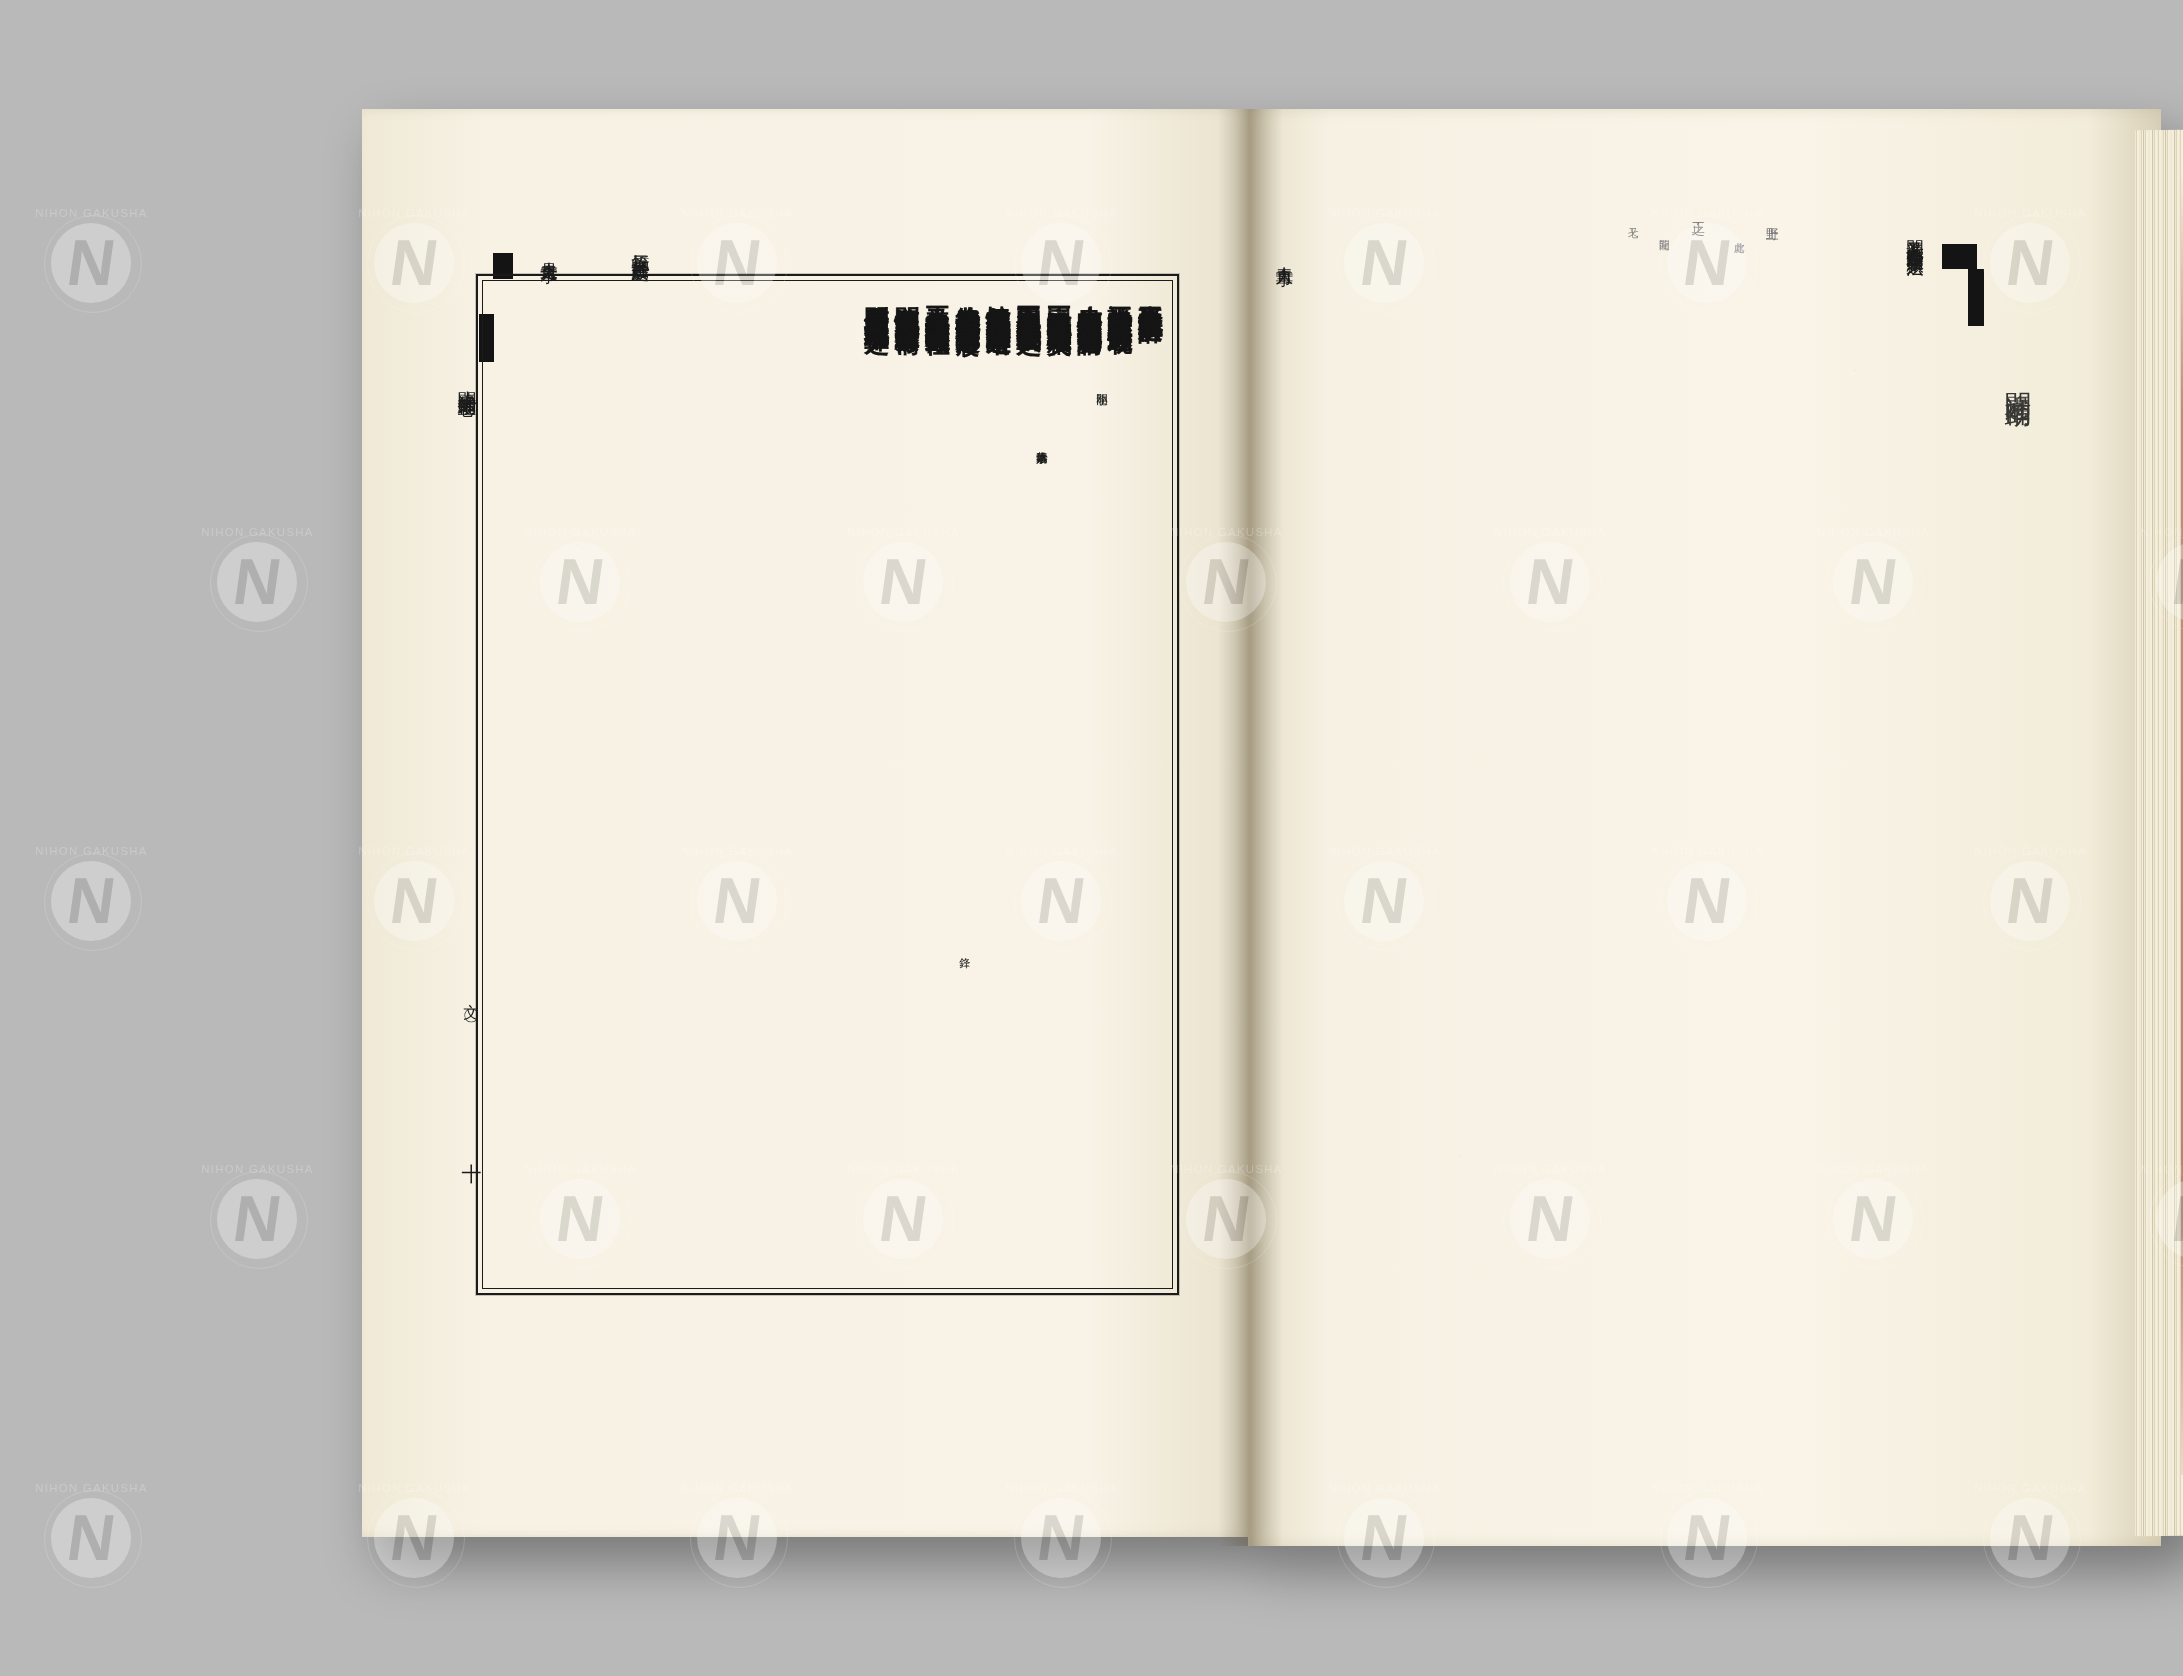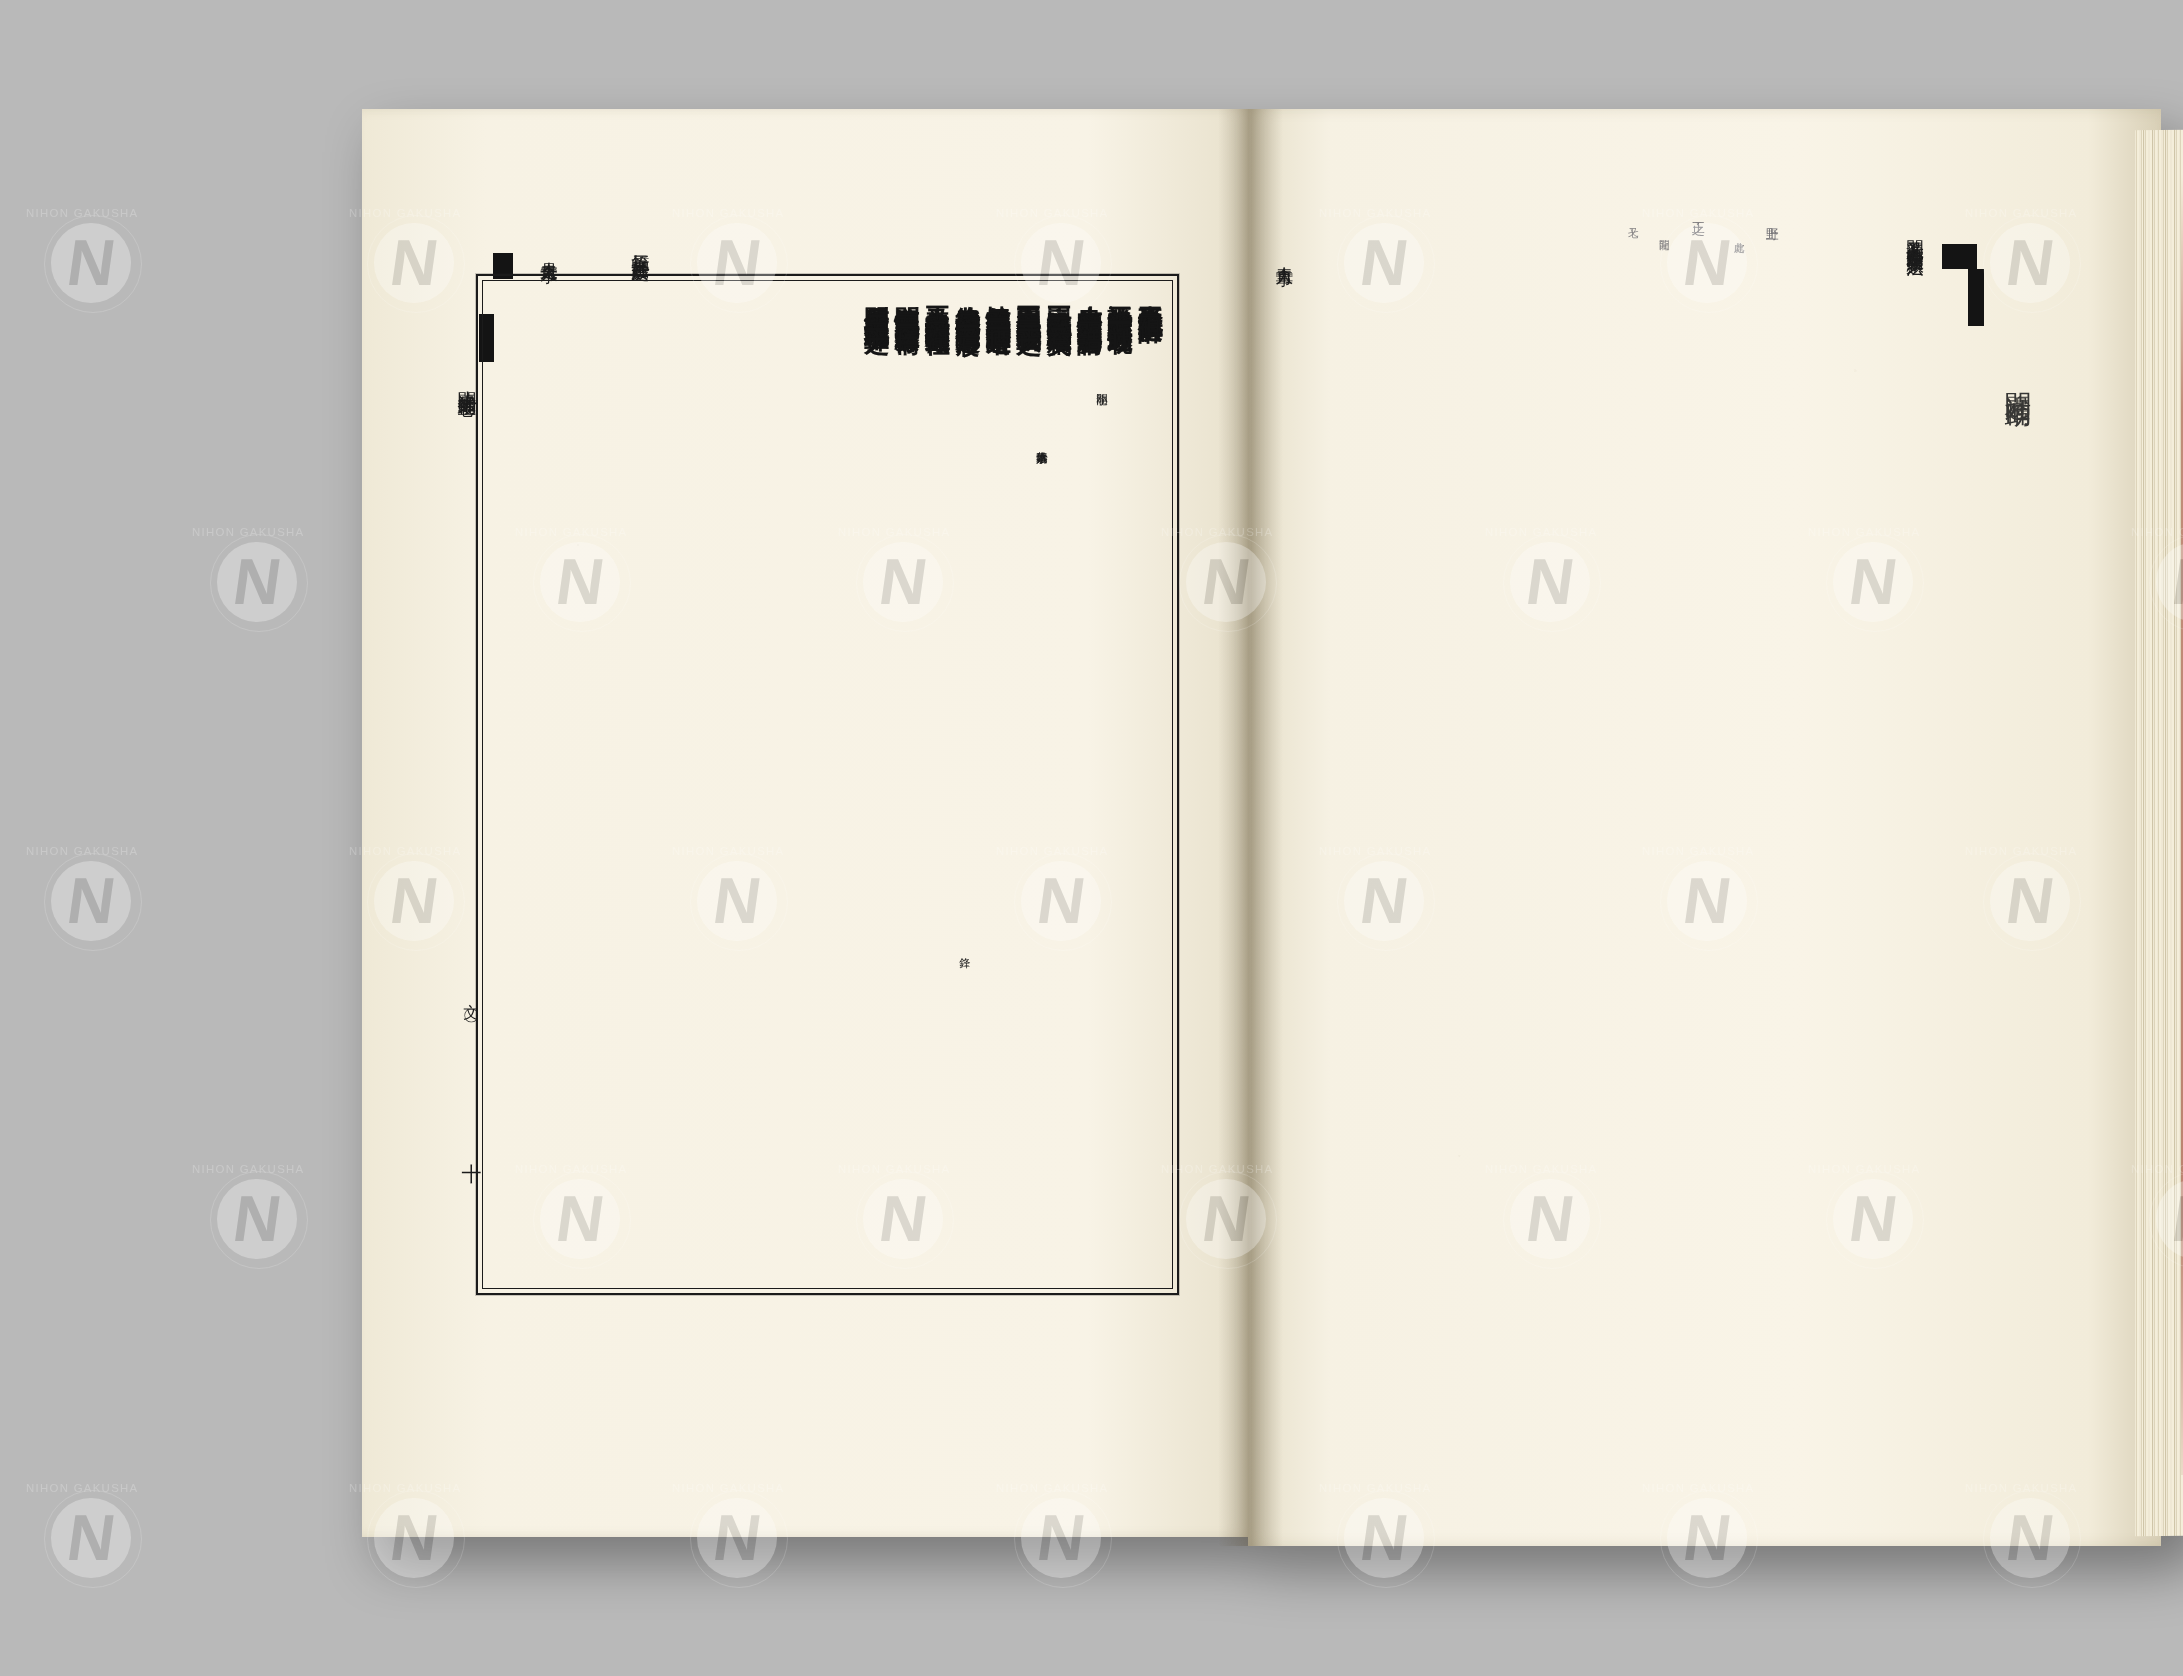--- a/index.html
+++ b/index.html
@@ -55,21 +55,21 @@
     position: absolute;
     left: 17.5px; top: 9.6px;
     width: 96px; height: 96px;
     border-radius: 50%;
     border: 1.3px solid rgba(255,255,255,0.55);
   }
   .wm .wmtext {
     position: absolute;
     left: 0; top: 1.7px;
     width: 131px;
-    text-align: left;
+    text-align: center;
     font-family: "Liberation Sans", sans-serif;
     font-size: 11.4px;
     letter-spacing: 1.3px;
     color: rgba(255,255,255,0.75);
   }
 
   
   #book {
     position: absolute;
     left: 362px;

